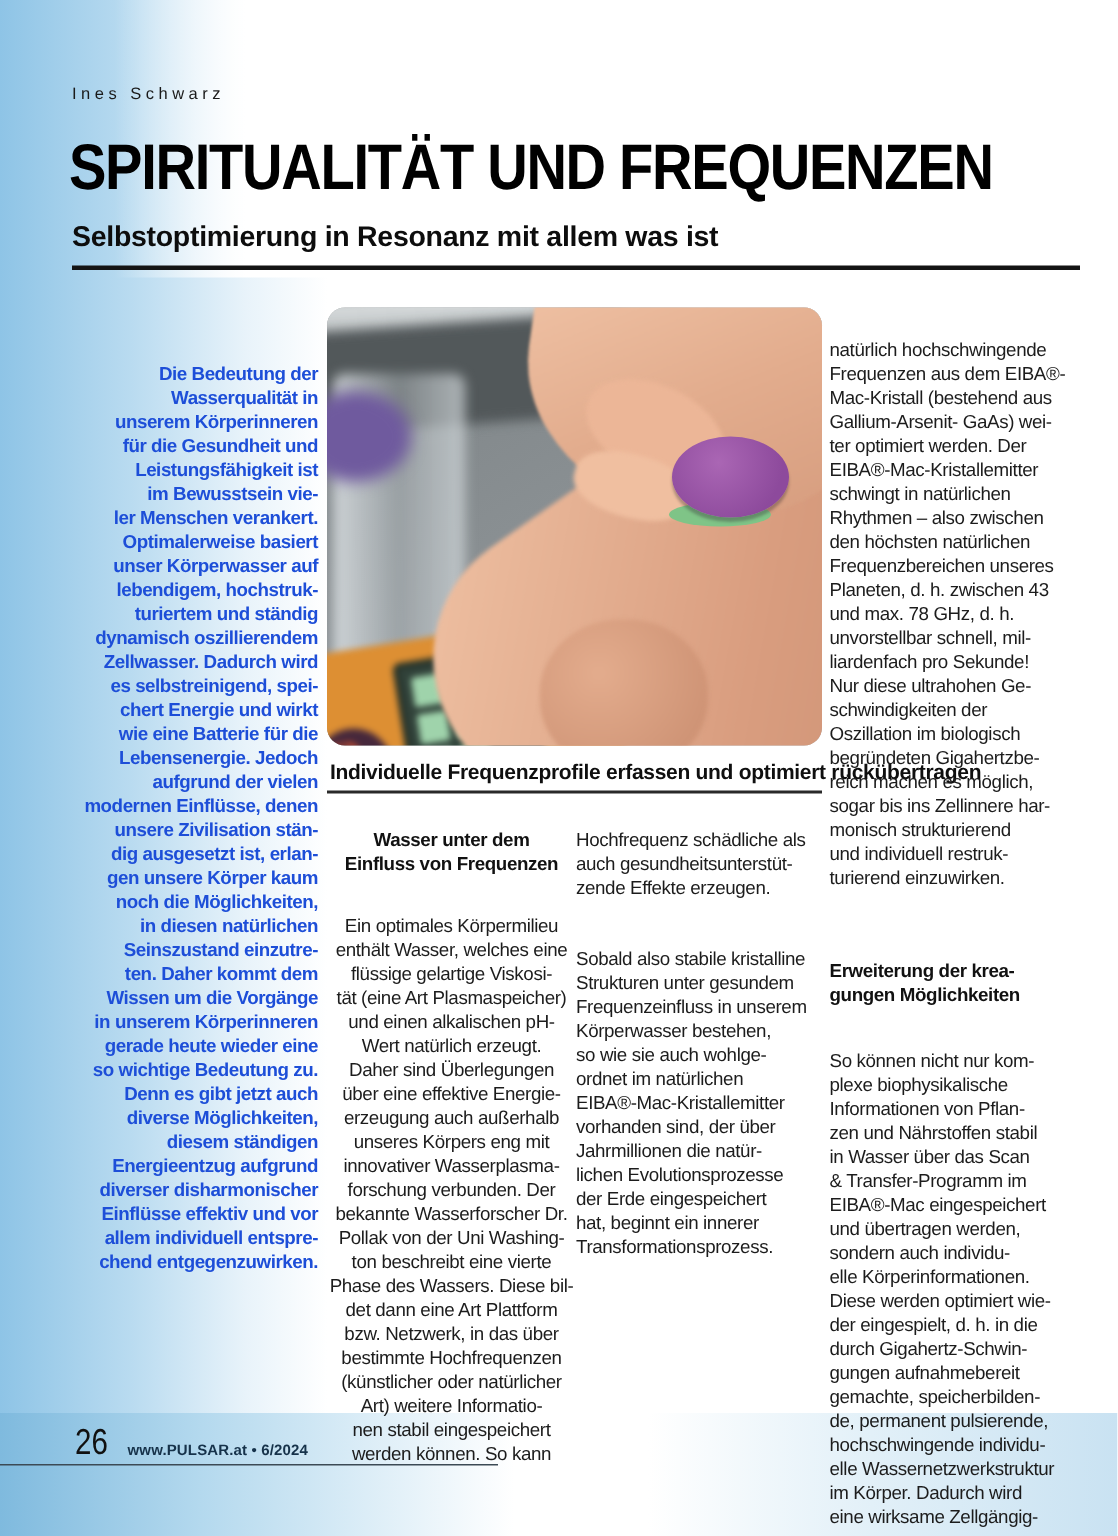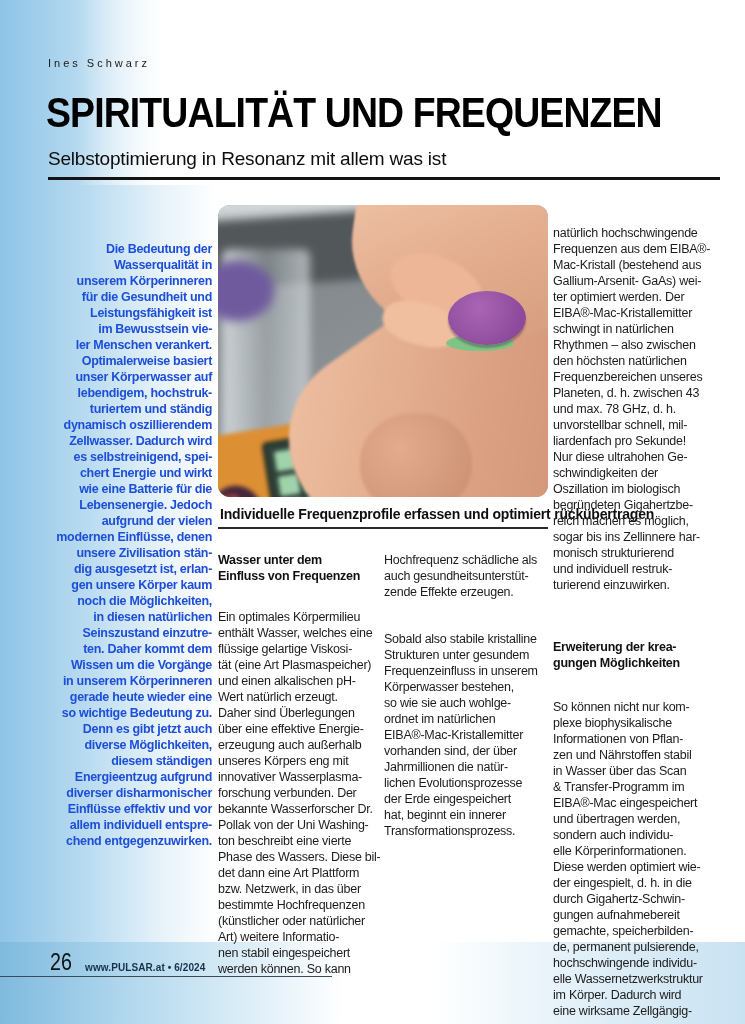--- a/index.html
+++ b/index.html
@@ -16,31 +16,31 @@
     background:linear-gradient(to right,#8ec4e6 0%,#b9dbf0 40%,#e8f3fa 75%,#ffffff 100%);}
   .bg-left-top-fade{left:0;top:0;width:218px;height:185px;
     background:linear-gradient(to right,rgba(255,255,255,0) 35%,#ffffff 75%);}
   .bg-bottom{left:0;top:942px;width:745px;height:82px;
     background:linear-gradient(to right,#7fbade 0%,#b4d9ee 18%,#ffffff 46%,#ffffff 58%,#e2f0f8 78%,#c9e2f2 100%);}
 
   
   .author{left:48px;top:57px;font-size:11px;letter-spacing:3px;color:#1a1a1a;}
   .title{left:46px;top:88px;font-size:43px;font-weight:bold;color:#000;
     letter-spacing:-1px;white-space:nowrap;transform:scaleX(0.87);transform-origin:left top;}
-  .subtitle{left:48px;top:148px;font-size:19px;font-weight:normal;color:#0d0d0d;letter-spacing:-0.2px;}
+  .subtitle{left:48px;top:148px;font-size:19px;font-weight:bold;color:#0d0d0d;letter-spacing:-0.2px;}
   .title-rule{left:48px;top:177px;width:672px;height:2.5px;background:#141414;}
 
   
   .lead{left:36px;top:209px;width:176px;text-align:right;
     font-size:12.5px;font-weight:bold;color:#1d4ed8;line-height:16px;
     letter-spacing:-0.3px;white-space:pre-line;margin-top:32px;}
 
   
   .bodytext{font-size:12.5px;line-height:16px;color:#1c1c1c;letter-spacing:-0.25px;white-space:pre-line;}
-  .col-a{left:218px;top:536px;width:166px;}
+  .col-a{left:218px;top:536px;width:166px;text-align:center;}
   .col-b{left:384px;top:536px;width:170px;}
   .col-c{left:553px;top:209px;width:174px;}
   .subhead{font-weight:bold;color:#111;}
   .para{margin:0 0 15px 0;}
   .col-a .subhead{margin-bottom:9px;}
   .col-c .subhead{margin:14px 0 12px 0;}
 
   
   .photo{left:218px;top:205px;width:330px;height:292px;border-radius:12px;overflow:hidden;
     background:linear-gradient(150deg,#9da2a4 0%,#848a8d 28%,#8b9194 52%,#999ea0 76%,#a7acae 100%);}

